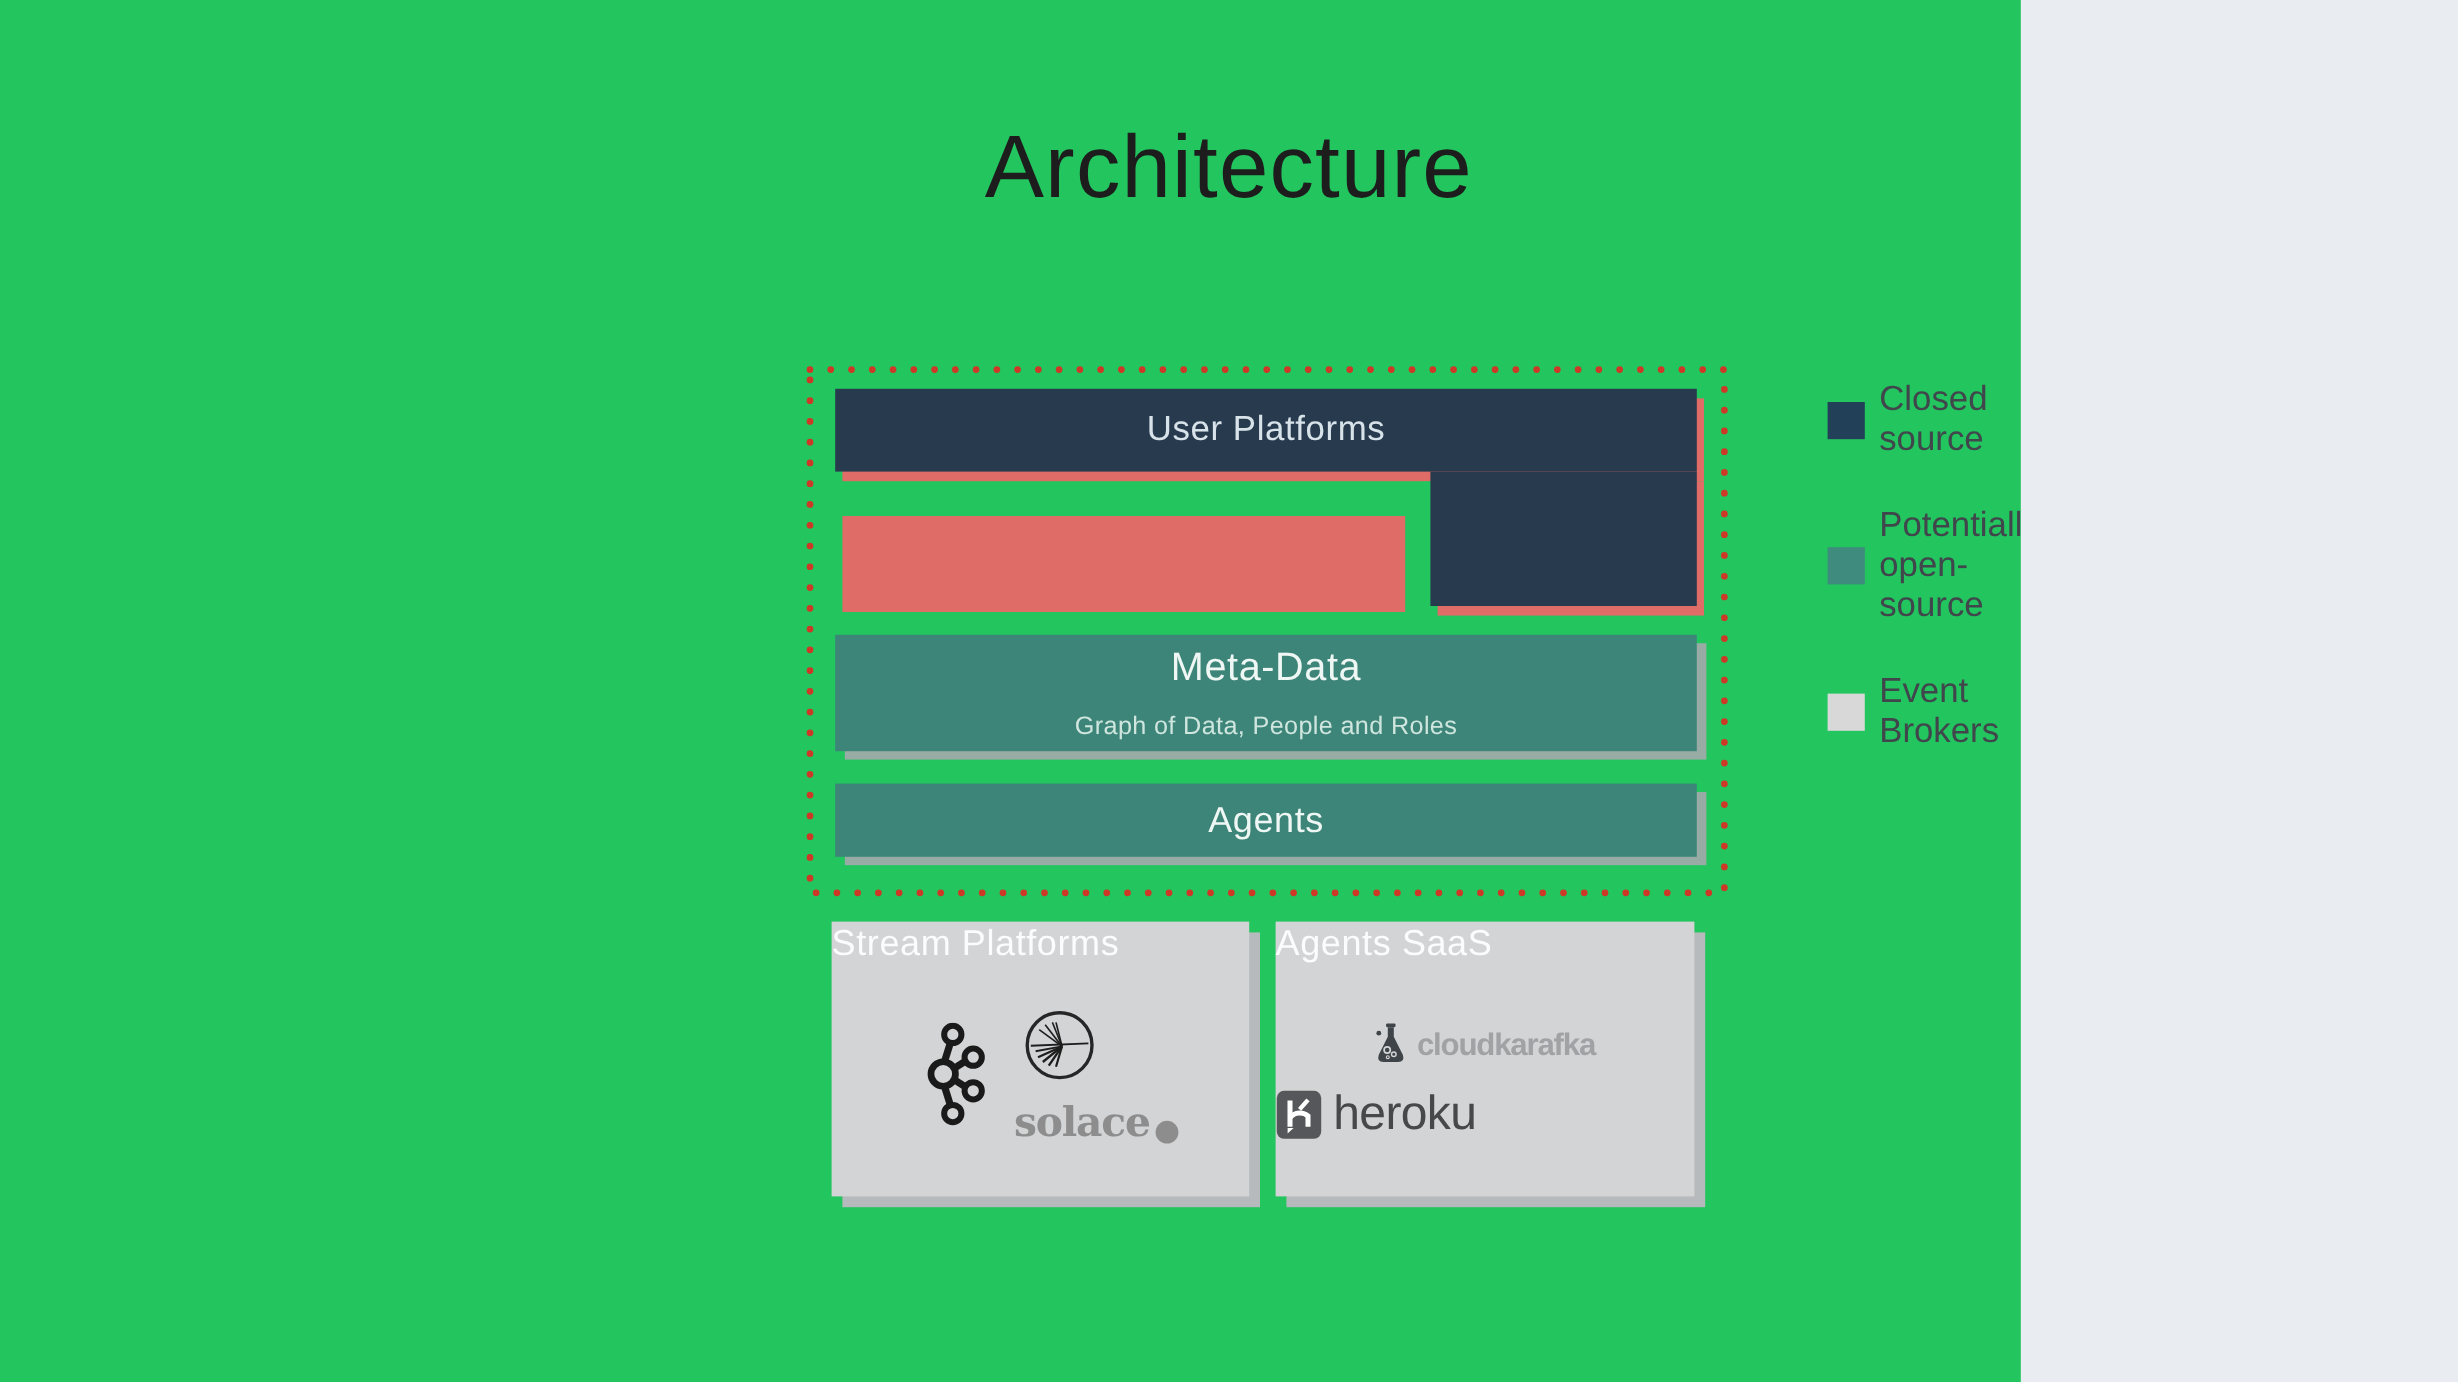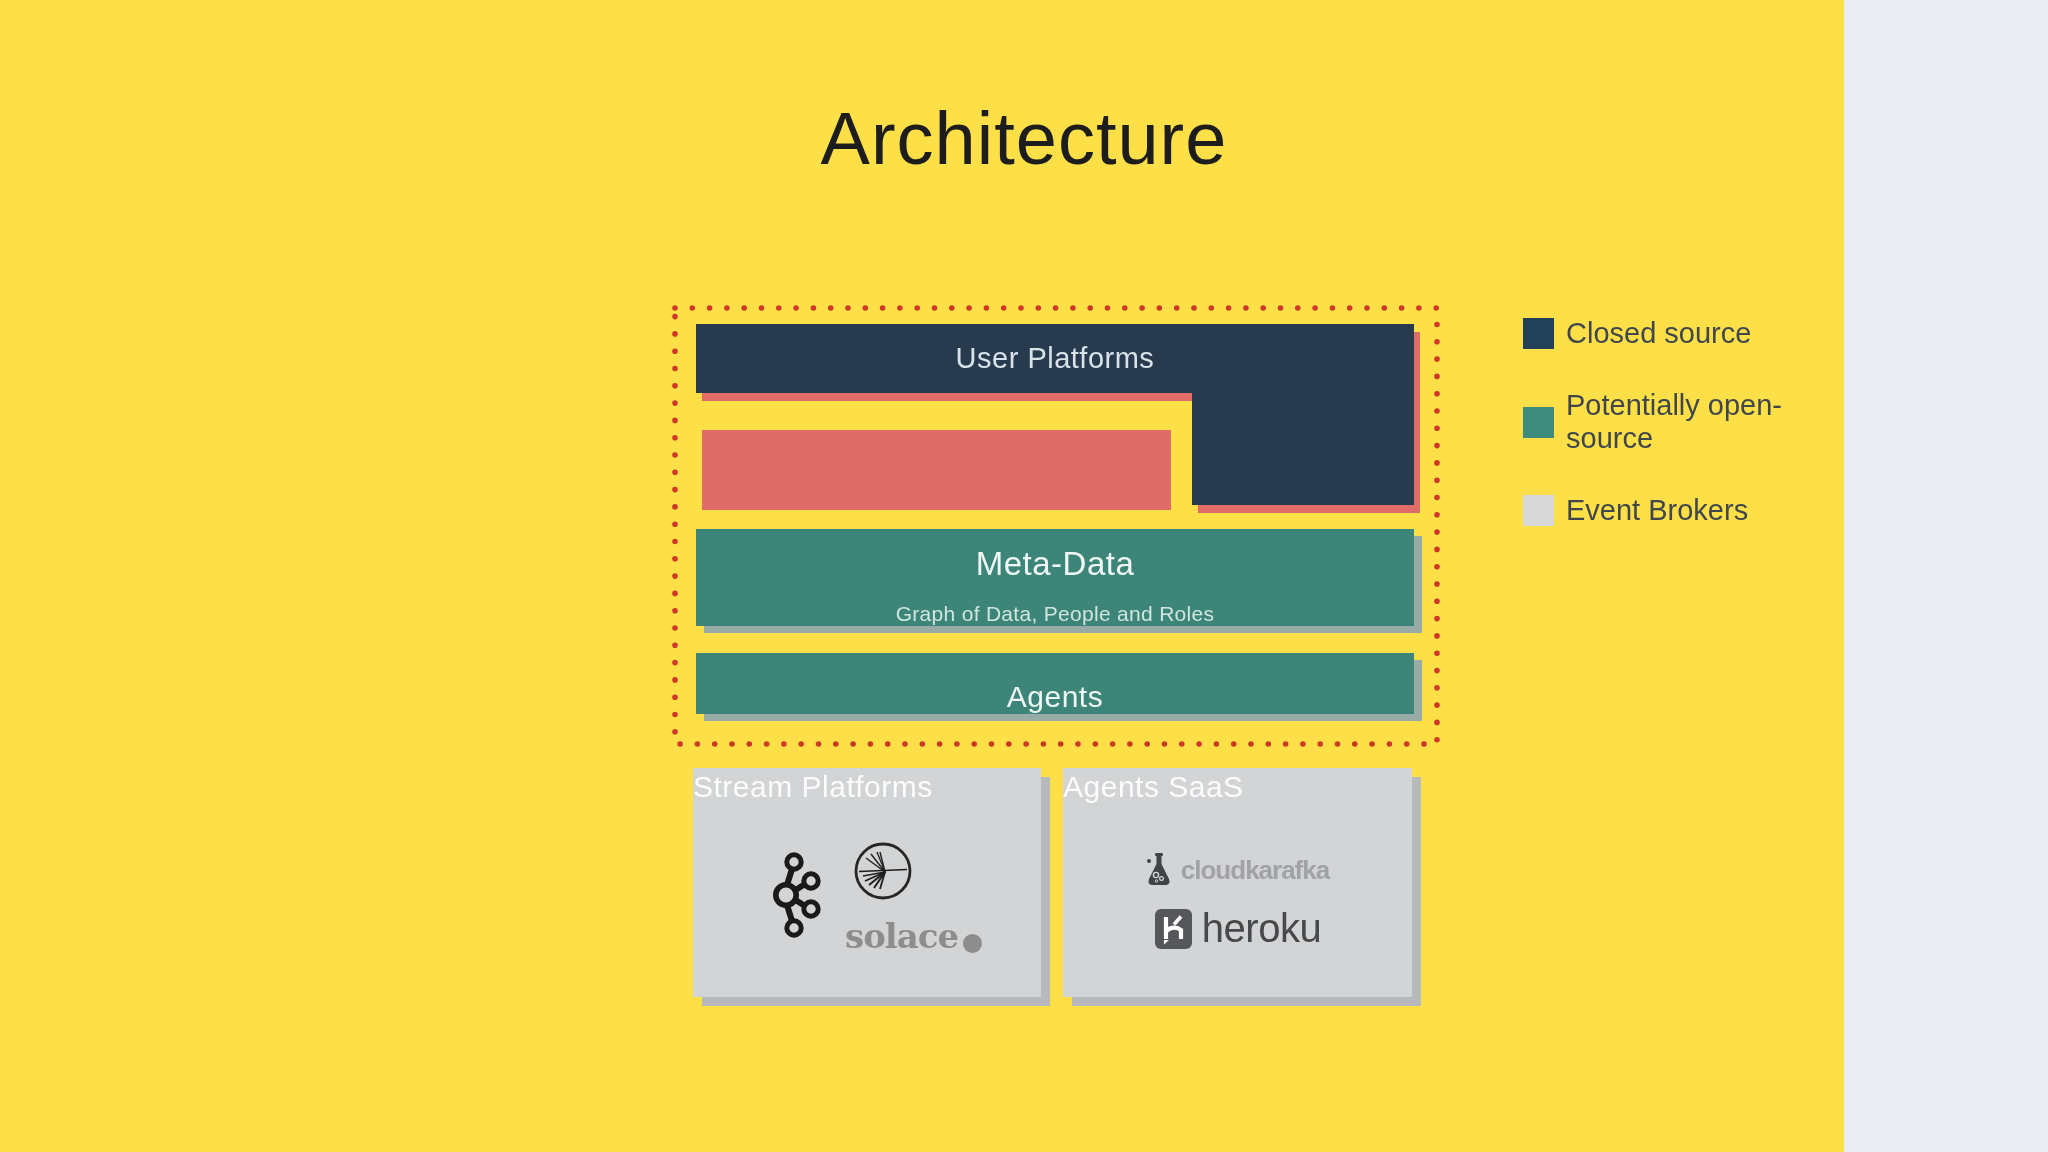--- a/index.html
+++ b/index.html
@@ -1,16 +1,16 @@
 <!DOCTYPE html>
 <html><head>
 <meta charset="utf-8">
 <style>
   html,body{margin:0;padding:0;background:#e9edf2;}
-  .stage{position:relative;width:1844px;height:1152px;background:#fde047;overflow:hidden;
+  .stage{position:relative;width:1684px;height:1152px;background:#22c55e;overflow:hidden;
          font-family:"Liberation Sans",sans-serif;}
   .abs{position:absolute;}
 
   
   .slide-title{left:0;top:96px;width:2048px;text-align:center;
     font-size:74px;font-weight:300;color:#1d1d1d;letter-spacing:1px;}
 
   
   .svg-layer{left:0;top:0;width:2048px;height:1152px;pointer-events:none;}
 
@@ -18,21 +18,21 @@
   .navy{background:#273a4e;}
   .salmon{background:#df6c66;}
   .box-label{display:flex;align-items:center;justify-content:center;height:100%;
     color:#d7e2e9;font-size:29px;font-weight:300;letter-spacing:.5px;}
 
   
   .teal{background:#3e8579;}
   .teal-shadow{background:#98aca5;}
   .teal-label{color:#eef7f3;font-size:31px;font-weight:300;letter-spacing:.5px;}
   .md-sub{color:#cfe6df;font-size:21px;font-weight:300;margin-top:19px;letter-spacing:.3px;}
-  .col-center{display:flex;flex-direction:column;align-items:center;justify-content:flex-end;height:100%;}
+  .col-center{display:flex;flex-direction:column;align-items:center;justify-content:center;height:100%;}
 
   
   .graybox{background:#d3d4d5;}
   .gray-shadow{background:#b7babc;}
   .gray-title{position:absolute;left:0;top:2px;width:100%;text-align:left;
     color:#fbfcfd;font-size:30px;font-weight:300;letter-spacing:.5px;}
 
   
   .legend{left:1523px;top:317px;display:flex;flex-direction:column;gap:39px;}
   .legend-row{display:flex;align-items:center;}
@@ -45,21 +45,21 @@
   
   .solace-wm{position:absolute;left:152px;top:148px;width:160px;
     font-family:"DejaVu Serif","Liberation Serif",serif;font-weight:700;
     font-size:34px;color:#8d8d8d;letter-spacing:-1px;display:flex;align-items:center;}
   .solace-dot{display:inline-block;width:19px;height:19px;border-radius:50%;
     background:#8d8d8d;margin-left:5px;margin-top:14px;}
   .ck-row{position:absolute;left:0;top:84px;width:100%;display:flex;
     align-items:center;justify-content:center;gap:9px;}
   .ck-text{font-size:26px;font-weight:700;color:#a0a2a5;letter-spacing:-1px;}
   .hk-row{position:absolute;left:0;top:138px;width:100%;display:flex;
-    align-items:center;justify-content:center;gap:9px;}
+    align-items:center;justify-content:flex-start;gap:9px;}
   .hk-text{font-size:40px;font-weight:500;color:#47484a;letter-spacing:-.5px;}
 </style>
 </head>
 <body>
 
 <div class="stage">
 
   <div class="abs slide-title">Architecture</div>
 
   <svg class="abs svg-layer" width="2048" height="1152" viewBox="0 0 2048 1152">

